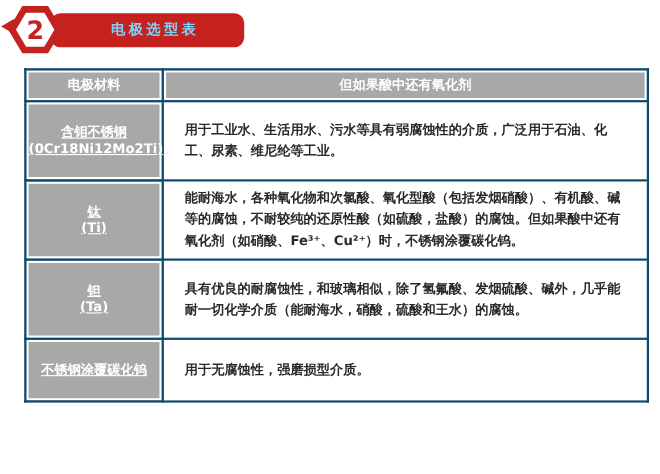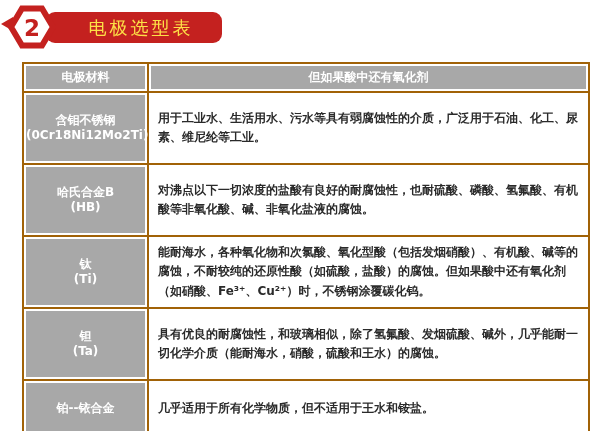--- a/index.html
+++ b/index.html
@@ -9,58 +9,58 @@
     overflow:hidden;
   }
   
   .hdr{position:absolute;left:0;top:0;width:600px;height:58px;}
   .ribbon{
     position:absolute;left:46px;top:12px;width:176px;height:31px;
     background:#c4211f;border-radius:9px;
     display:flex;align-items:center;justify-content:center;
   }
   .ribbon-label{
-    color:#fde047;font-size:18px;font-weight:normal;letter-spacing:3px;line-height:1;
+    color:#7dd3fc;font-size:13px;font-weight:bold;letter-spacing:3px;line-height:1;
     padding-left:14px; 
   }
   .tail{
     position:absolute;left:1px;top:17px;width:0;height:0;
     border-top:7px solid transparent;border-bottom:7px solid transparent;
     border-right:12px solid #c4211f;
   }
   .hex-wrap{position:absolute;left:8px;top:4px;width:48px;height:46px;}
   .hex-wrap svg{display:block;}
   .hex-num{
     position:absolute;left:0;top:1px;width:48px;height:46px;
     display:flex;align-items:center;justify-content:center;
     color:#c4211f;font-size:23px;font-weight:bold;
   }
   
   table.sel{
     position:absolute;left:22px;top:62px;width:568px;
     border-collapse:collapse;table-layout:fixed;
   }
   table.sel th,table.sel td{
-    border:2px solid #a16207;
+    border:2px solid #0c4a6e;
     font-size:12px;
   }
   col.c-mat{width:125px;}
   .cell-gray{
     background:#a8a8a8;color:#ffffff;
     box-shadow:inset 0 0 0 2px #ffffff;
     text-align:center;vertical-align:middle;
     font-weight:bold;
   }
   th.head{font-size:13px;height:25px;}
-  td.mat{font-size:13px;line-height:1.25;padding:20px 2px;}
+  td.mat{font-size:13px;line-height:1.25;padding:20px 2px;text-decoration:underline;}
   td.mat .code:empty{display:none;}
   td.desc{
     background:#ffffff;color:#2a2a2a;
     font-weight:bold;line-height:1.6;
-    padding:3px 9px;vertical-align:middle;text-align:left;
+    padding:3px 19px;vertical-align:middle;text-align:left;
   }
   tr.r-h1{height:45px;}
   tr.r-h2{height:46px;}
   tr.r-h3{height:65px;}
   tr.r-h4{height:65px;}
   tr.r-h5{height:56px;}
   tr.r-h6{height:23px;}
   tr.r-h7{height:24px;}
 </style>
 </head>
@@ -91,47 +91,40 @@
   </tr>
 
   <tr class="r-h1">
     <td class="cell-gray mat">
       <div>含钼不锈钢</div>
       <div class="code">(0Cr18Ni12Mo2Ti)</div>
     </td>
     <td class="desc">用于工业水、生活用水、污水等具有弱腐蚀性的介质，广泛用于石油、化工、尿素、维尼纶等工业。</td>
   </tr>
 
-  <tr class="r-h2">
-    <td class="cell-gray mat">
-      <div>哈氏合金B</div>
-      <div class="code">(HB)</div>
-    </td>
-    <td class="desc">对沸点以下一切浓度的盐酸有良好的耐腐蚀性，也耐硫酸、磷酸、氢氟酸、有机酸等非氧化酸、碱、非氧化盐液的腐蚀。</td>
-  </tr>
 
 
   <tr class="r-h4">
     <td class="cell-gray mat">
       <div>钛</div>
       <div class="code">(Ti)</div>
     </td>
     <td class="desc">能耐海水，各种氧化物和次氯酸、氧化型酸（包括发烟硝酸）、有机酸、碱等的腐蚀，不耐较纯的还原性酸（如硫酸，盐酸）的腐蚀。但如果酸中还有氧化剂（如硝酸、Fe³⁺、Cu²⁺）时，不锈钢涂覆碳化钨。</td>
   </tr>
 
   <tr class="r-h5">
     <td class="cell-gray mat">
       <div>钽</div>
       <div class="code">(Ta)</div>
     </td>
     <td class="desc">具有优良的耐腐蚀性，和玻璃相似，除了氢氟酸、发烟硫酸、碱外，几乎能耐一切化学介质（能耐海水，硝酸，硫酸和王水）的腐蚀。</td>
   </tr>
 
-
-  <tr class="r-h7">
+  <tr class="r-h6">
     <td class="cell-gray mat">
-      <div>铂--铱合金</div>
+      <div>不锈钢涂覆碳化钨</div>
 
     </td>
-    <td class="desc">几乎适用于所有化学物质，但不适用于王水和铵盐。</td>
+    <td class="desc">用于无腐蚀性，强磨损型介质。</td>
   </tr>
+
 </tbody>
   </table>
 
 </body></html>

